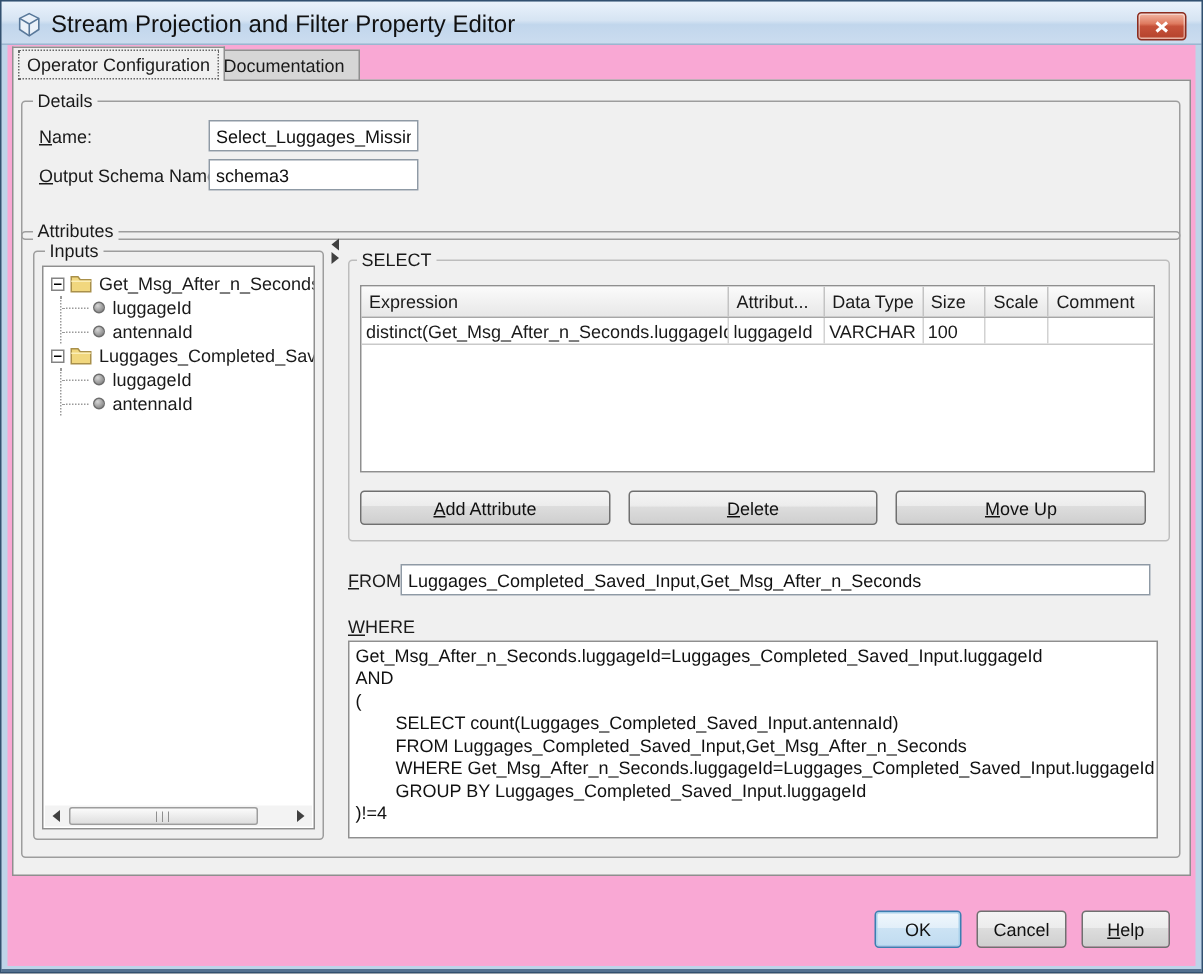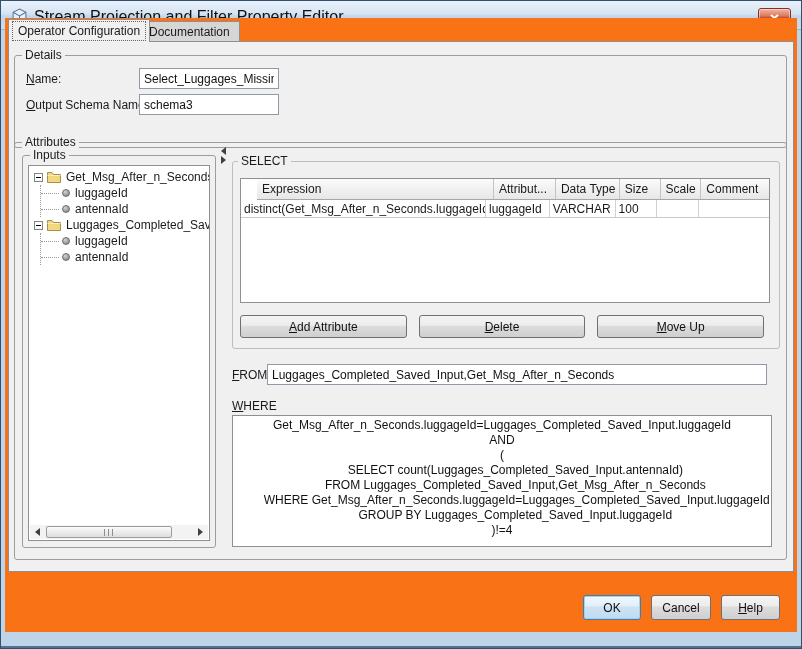--- a/index.html
+++ b/index.html
@@ -20,21 +20,21 @@
   .titlebar-icon{position:absolute;left:10px;top:7px;width:17px;height:17px;}
   .titlebar-text{position:absolute;left:33px;top:7px;font-size:16px;color:#111;white-space:nowrap;}
   .close-btn{
     position:absolute;right:10px;top:7px;width:33px;height:19px;
     background:linear-gradient(#f2b6a4,#de7a5f 40%,#c6523a 50%,#b8452e 90%,#d97f62);
     border:1px solid #8c2d1f;border-radius:3px;
     box-shadow:inset 0 0 0 1px rgba(255,255,255,.45);
     display:flex;align-items:center;justify-content:center;cursor:default;
   }
   
-  .body{position:absolute;left:5px;top:18px;width:792px;height:614px;background:#f97316;}
+  .body{position:absolute;left:5px;top:30px;width:792px;height:614px;background:#f9a8d4;}
   
   .tab{position:absolute;border:1px solid #8f8f8f;display:flex;align-items:center;justify-content:center;white-space:nowrap;}
   .tab-active{left:3px;top:1px;height:23px;background:#f0f0f0;border-bottom:none;z-index:3;padding:0 3px;}
   .tab-active .tab-focus{border:1px dotted #666;padding:2px 5px;}
   .tab-inactive{left:134px;top:3px;height:21px;background:#d6d6d6;padding:0 9px;z-index:1;}
   .tab-panel{position:absolute;left:3px;top:23px;width:786px;height:531px;border:1px solid #8f8f8f;background:#f0f0f0;z-index:0;}
   
   .groupbox{position:absolute;border:1px solid #9d9d9d;border-radius:3px;}
   .groupbox-light{border-color:#bdbdbd;}
   .legend{position:absolute;top:-8px;left:7px;background:#f0f0f0;padding:0 3px;white-space:nowrap;}
@@ -72,21 +72,21 @@
   .hthumb .grip{
     position:absolute;left:50%;top:2px;transform:translateX(-50%);
     width:10px;height:7px;
     background:repeating-linear-gradient(90deg,#8f8f8f 0 1px,transparent 1px 4px);
   }
   .hscroll .spacer{flex:1;}
   
   .split-btn{position:absolute;width:9px;height:9px;display:flex;align-items:center;justify-content:center;}
   
   .table-panel{position:absolute;left:235px;top:160px;width:530px;height:125px;border:1px solid #8f8f8f;background:#fff;overflow:hidden;}
-  .thead{display:flex;height:21px;background:linear-gradient(#fbfbfb,#e7e7e7);border-bottom:1px solid #a6a6a6;margin-left:16px;}
+  .thead{display:flex;height:21px;background:linear-gradient(#fbfbfb,#e7e7e7);border-bottom:1px solid #a6a6a6;}
   .th{padding:3px 4px 0 5px;border-right:1px solid #c3c3c3;white-space:nowrap;overflow:hidden;}
   .trow{display:flex;height:18px;border-bottom:1px solid #c9c9c9;}
   .td{padding:2px 3px 0 3px;border-right:1px solid #d2d2d2;white-space:nowrap;overflow:hidden;}
   .c0{width:246px;}.c1{width:64px;}.c2{width:66px;}.c3{width:42px;}.c4{width:42px;}.c5{width:70px;border-right:none;}
   
   .btn{
     border:1px solid #707070;border-radius:3px;
     background:linear-gradient(#f4f4f4,#ececec 45%,#dddddd 46%,#cfcfcf);
     font-family:"Liberation Sans",sans-serif;font-size:12px;color:#111;
     display:flex;align-items:center;justify-content:center;white-space:nowrap;cursor:default;
@@ -97,21 +97,21 @@
   .btn-default{
     border:1px solid #3c7fb1;
     background:linear-gradient(#f1f8fd,#e2eff9 45%,#cce3f4 46%,#c0dbf0);
     box-shadow:inset 0 0 0 1px #a9d0ea;
   }
   
   .where-area{
     position:absolute;left:227px;top:397px;width:540px;height:132px;
     border:1px solid #8f8f8f;background:#fff;color:#111;
     font-family:"Liberation Sans",sans-serif;font-size:12px;line-height:15px;
-    padding:2px 4px;resize:none;overflow:hidden;white-space:pre;tab-size:8;outline:none;text-align:center;
+    padding:2px 4px;resize:none;overflow:hidden;white-space:pre;tab-size:8;outline:none;
   }
   u{text-decoration:underline;}
 </style>
 </head>
 <body>
 
 <div class="dialog">
   <div class="dialog-frame"></div>
   <div class="dialog-frame-bottom"></div>
 

